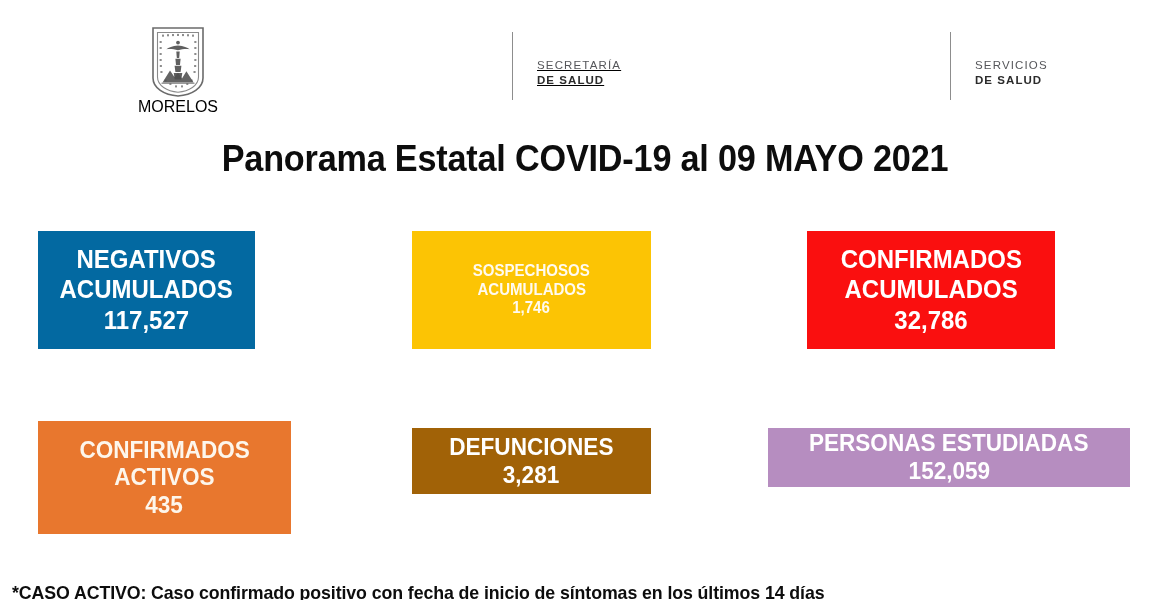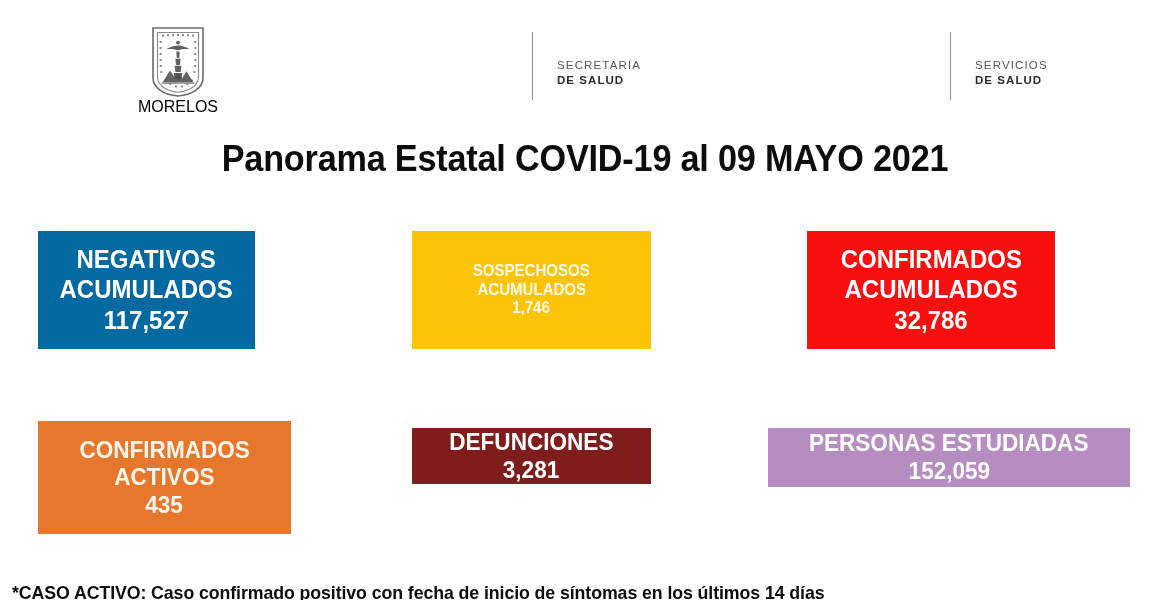--- a/index.html
+++ b/index.html
@@ -67,21 +67,21 @@
     white-space: nowrap;
   }
   .salud-line2 {
     font-size: 11.5px;
     letter-spacing: 1.05px;
     color: #2b2b2b;
     font-weight: 700;
     line-height: 15px;
     white-space: nowrap;
   }
-  #secretaria-block { left: 532px; }
+  #secretaria-block { left: 512px; text-decoration: underline; }
   #servicios-block  { left: 950px; }
 
   
   #page-title {
     position: absolute;
     left: 0;
     top: 138px;
     width: 1170px;
     text-align: center;
     font-family: "Liberation Sans Narrow", "Liberation Sans", sans-serif;
@@ -138,22 +138,22 @@
 
   
   #card-activos {
     left: 38px;  top: 421px;  width: 253px;  height: 113px;
     background: #e8772e;
     font-size: 24px;
   }
   #card-activos .lbl,
   #card-activos .val { color: #fdf6ec; }
   #card-defunciones {
-    left: 412px; top: 428px;  width: 239px;  height: 56px;
-    background: #7f1d1d;
+    left: 412px; top: 428px;  width: 239px;  height: 66px;
+    background: #a16207;
     font-size: 24px;
   }
   #card-personas {
     left: 768px; top: 428px;  width: 362px;  height: 59px;
     background: #b68dc0;
     font-size: 24px;
   }
 
   
   #footnote {

